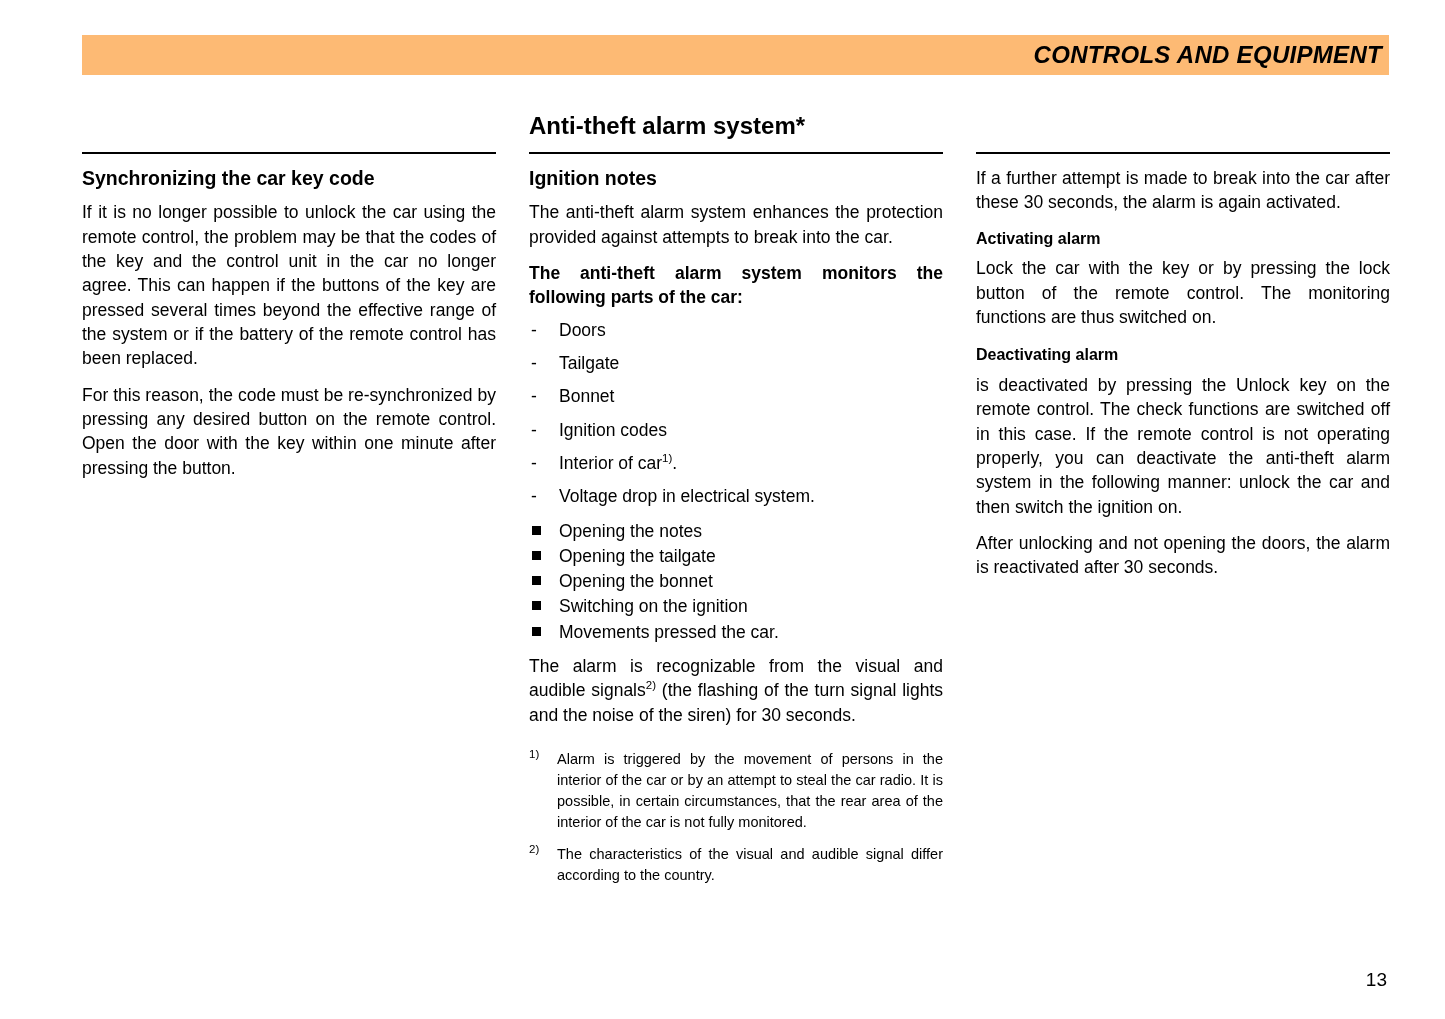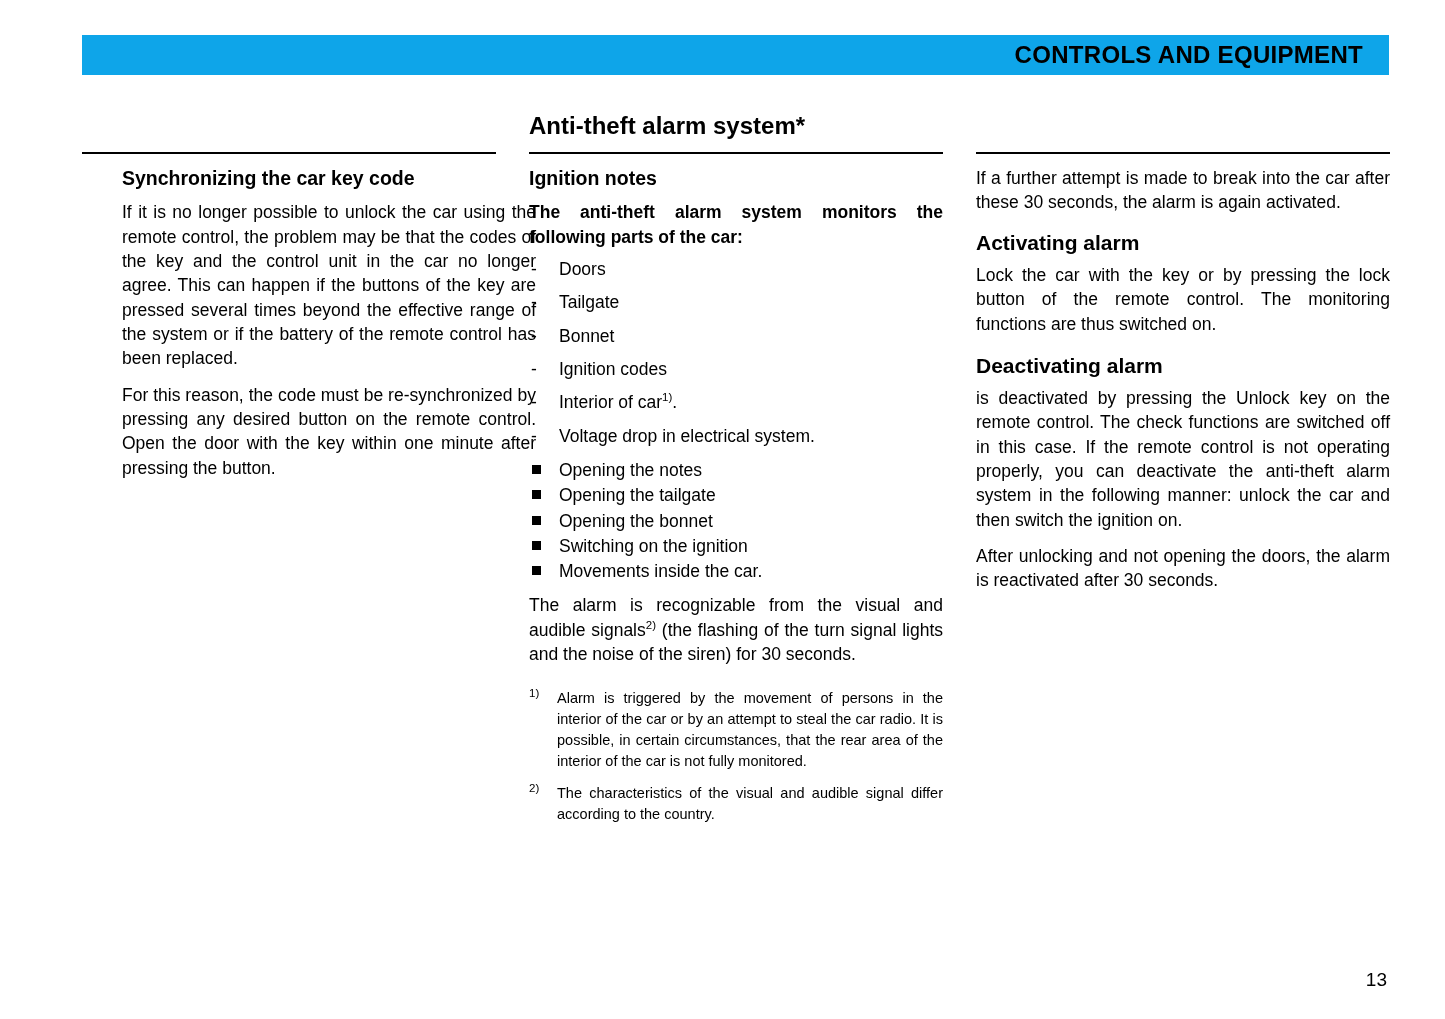--- a/index.html
+++ b/index.html
@@ -21,26 +21,27 @@
     height: 1019px;
     box-sizing: border-box;
   }
   
   .header-bar {
     position: absolute;
     left: 82px;
     top: 35px;
     width: 1307px;
     height: 40px;
-    background: #0ea5e9;
+    background: #fdba74;
     display: flex;
     align-items: center;
     justify-content: flex-end;
     box-sizing: border-box;
-    padding-right: 26px;
+    padding-right: 7px;
+    font-style: italic;
   }
   .header-title {
     font-size: 24px;
     font-weight: bold;
     letter-spacing: 0.3px;
     color: #000;
   }
   
   .section-title {
     position: absolute;
@@ -61,32 +62,32 @@
   .rule-right { left: 976px; top: 152px; width: 414px; }
 
   
   .col {
     position: absolute;
     width: 414px;
     top: 166px;
     font-size: 17.5px;
     line-height: 1.39;
   }
-  .col-1 { left: 82px; margin-left: 40px; }
+  .col-1 { left: 82px; }
   .col-2 { left: 529px; }
   .col-3 { left: 976px; }
 
   h2.sub {
     font-size: 19.5px;
     font-weight: bold;
     margin: 0 0 10px 0;
     line-height: 1.25;
   }
   h3.sub3 {
-    font-size: 21px;
+    font-size: 16px;
     font-weight: bold;
     margin: 16px 0 7px 0;
     line-height: 1.3;
   }
   p.body {
     margin: 0 0 12px 0;
     text-align: justify;
     text-justify: inter-word;
     hyphens: manual;
   }
@@ -174,35 +175,36 @@
   <div class="rule rule-right"></div>
 
   <div class="col col-1">
     <h2 class="sub">Synchronizing the car key code</h2>
     <p class="body">If it is no longer possible to unlock the car using the remote control, the problem may be that the codes of the key and the control unit in the car no longer agree. This can happen if the buttons of the key are pressed several times beyond the effective range of the system or if the battery of the remote control has been replaced.</p>
     <p class="body last">For this reason, the code must be re-synchronized by pressing any desired button on the remote control. Open the door with the key within one minute after pressing the button.</p>
   </div>
 
   <div class="col col-2">
     <h2 class="sub">Ignition notes</h2>
+    <p class="body">The anti-theft alarm system enhances the protection provided against attempts to break into the car.</p>
     <p class="bold-lead">The anti-theft alarm system monitors the following parts of the car:</p>
     <ul class="dash">
       <li><span class="mk">-</span><span>Doors</span></li>
       <li><span class="mk">-</span><span>Tailgate</span></li>
       <li><span class="mk">-</span><span>Bonnet</span></li>
       <li><span class="mk">-</span><span>Ignition codes</span></li>
       <li><span class="mk">-</span><span>Interior of car</span><sup>1)</sup><span>.</span></li>
       <li><span class="mk">-</span><span>Voltage drop in electrical system.</span></li>
     </ul>
     <ul class="square">
       <li><span class="mk"></span><span>Opening the notes</span></li>
       <li><span class="mk"></span><span>Opening the tailgate</span></li>
       <li><span class="mk"></span><span>Opening the bonnet</span></li>
       <li><span class="mk"></span><span>Switching on the ignition</span></li>
-      <li><span class="mk"></span><span>Movements inside the car.</span></li>
+      <li><span class="mk"></span><span>Movements pressed the car.</span></li>
     </ul>
     <p class="body"><span>The alarm is recognizable from the visual and audible signals</span><sup>2)</sup><span> (the flashing of the turn signal lights and the noise of the siren) for 30 seconds.</span></p>
 
     <div class="footnotes">
       <div class="fn">
         <span class="fn-mark">1)</span>
         <span>Alarm is triggered by the movement of persons in the interior of the car or by an attempt to steal the car radio. It is possible, in certain circumstances, that the rear area of the interior of the car is not fully monitored.</span>
       </div>
       <div class="fn">
         <span class="fn-mark">2)</span>

